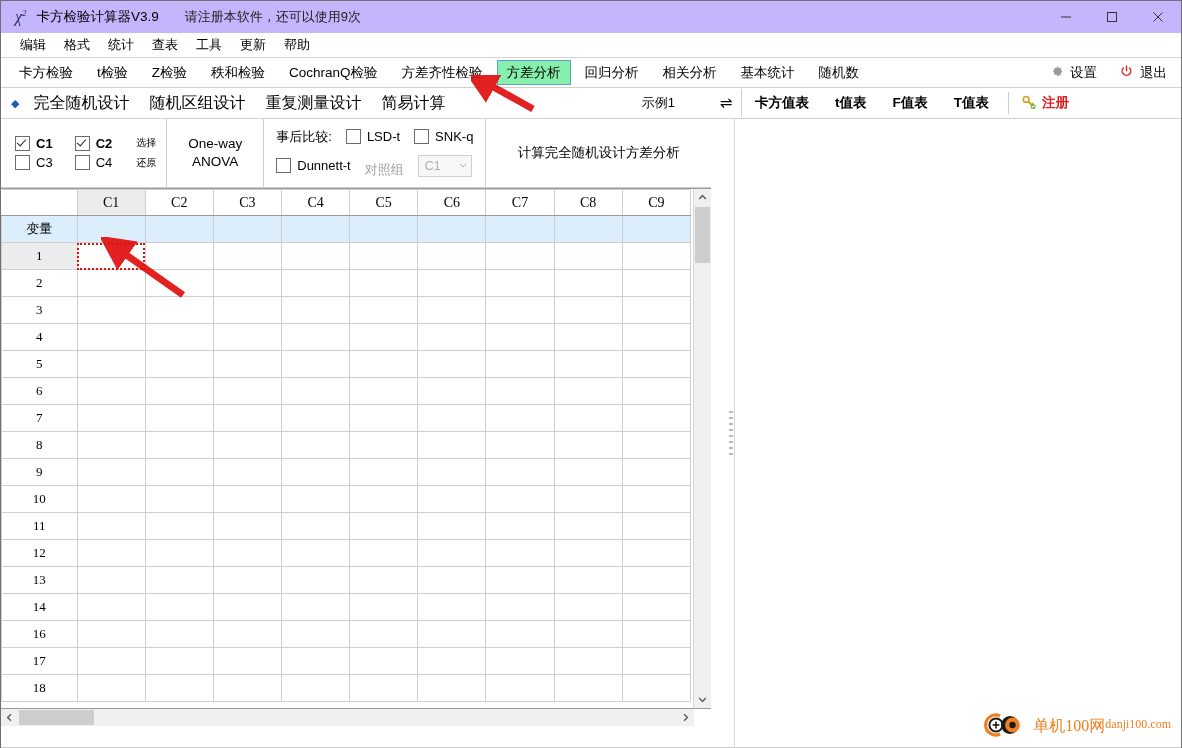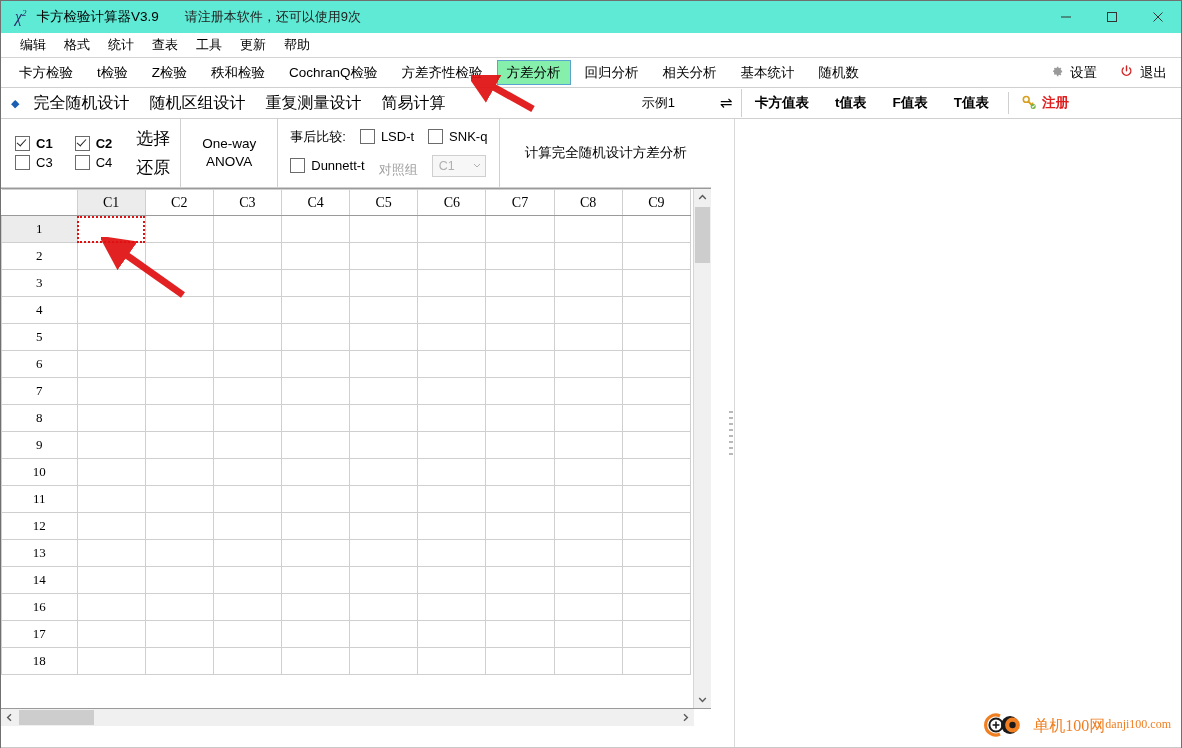--- a/index.html
+++ b/index.html
@@ -6,21 +6,21 @@
   body{
     width:1182px;height:748px;
     font-family:"Liberation Sans","DejaVu Sans",sans-serif;
     font-size:13px;color:#000;background:#fff;
     overflow:hidden;
     -webkit-font-smoothing:antialiased;
   }
   .app{position:relative;width:1182px;height:748px;box-sizing:border-box;border:1px solid #707070;background:#fff;}
 
   
-  .titlebar{height:32px;display:flex;align-items:center;background:#5eead4;}
+  .titlebar{height:32px;display:flex;align-items:center;background:#c4b5fd;}
   .chi{font-family:"Liberation Serif","DejaVu Serif",serif;font-style:italic;font-size:16px;margin-left:14px;color:#2a2a6a;}
   .chi sup{font-size:9px;}
   .apptitle{margin-left:10px;font-size:13.5px;}
   .regnote{margin-left:26px;font-size:13px;color:#222;}
   .wbtns{margin-left:auto;display:flex;height:32px;}
   .wbtn{width:46px;height:32px;display:flex;align-items:center;justify-content:center;font-size:14px;color:#333;}
   .wbtn svg{display:block;}
 
   
   .menubar{height:24px;display:flex;align-items:center;padding-left:10px;background:#fff;}
@@ -59,21 +59,21 @@
   .rightcol{flex:1;position:relative;}
 
   
   .optpanel{height:68px;display:flex;align-items:stretch;border-bottom:1px solid #cfcfcf;}
   .optgrp{display:flex;align-items:center;border-right:1px solid #cfcfcf;}
   .cbgrid{display:grid;grid-template-columns:auto auto;gap:4px 22px;padding:0 14px;}
   .cb{display:flex;align-items:center;gap:6px;font-size:13px;}
   .cb .box{width:13px;height:13px;border:1px solid #6b6b6b;background:#fff;display:inline-block;position:relative;}
   .cb.checked .box::after{content:"";position:absolute;left:3px;top:0px;width:4px;height:8px;border:solid #222;border-width:0 1.6px 1.6px 0;transform:rotate(42deg);}
   .cb.on label{font-weight:bold;}
-  .smallcol{display:flex;flex-direction:column;justify-content:center;gap:6px;padding:0 10px;font-size:17px;text-align:center;}
+  .smallcol{display:flex;flex-direction:column;justify-content:center;gap:6px;padding:0 10px;font-size:10px;text-align:center;}
   .anova{width:72px;text-align:center;font-size:13.5px;line-height:18px;padding:0 12px;display:flex;align-items:center;justify-content:center;}
   .posthoc{display:flex;flex-direction:column;justify-content:center;gap:7px;padding:0 12px;}
   .ph-row{display:flex;align-items:center;gap:14px;font-size:13px;}
   .ctrl-label{color:#a0a0a0;font-size:13px;margin-top:8px;}
   .combo{width:46px;height:20px;border:1px solid #cfcfcf;background:#f7f7f7;color:#b0b0b0;display:flex;align-items:center;justify-content:space-between;padding:0 3px;font-size:12.5px;}
   .combo .cv{padding-left:3px;}
   .calcbtn{flex:1;display:flex;align-items:center;justify-content:center;font-size:13.5px;}
 
   
   .gridwrap{position:relative;height:519px;border-top:1px solid #9a9a9a;border-bottom:1px solid #9a9a9a;overflow:hidden;background:#fff;}
@@ -304,20 +304,32 @@
               <th>C3</th>
               <th>C4</th>
               <th>C5</th>
               <th>C6</th>
               <th>C7</th>
               <th>C8</th>
               <th>C9</th>
             </tr>
           </thead>
           <tbody>
+            <tr class="varrow">
+              <td class="rowhdr">变量</td>
+              <td></td>
+              <td></td>
+              <td></td>
+              <td></td>
+              <td></td>
+              <td></td>
+              <td></td>
+              <td></td>
+              <td></td>
+            </tr>
             <tr>
               <td class="rowhdr sel">1</td>
               <td class="cellsel"></td>
               <td></td>
               <td></td>
               <td></td>
               <td></td>
               <td></td>
               <td></td>
               <td></td>

